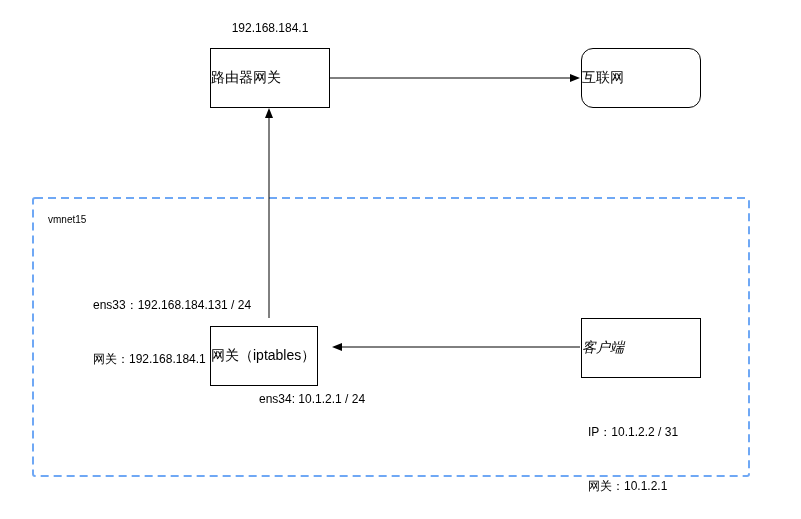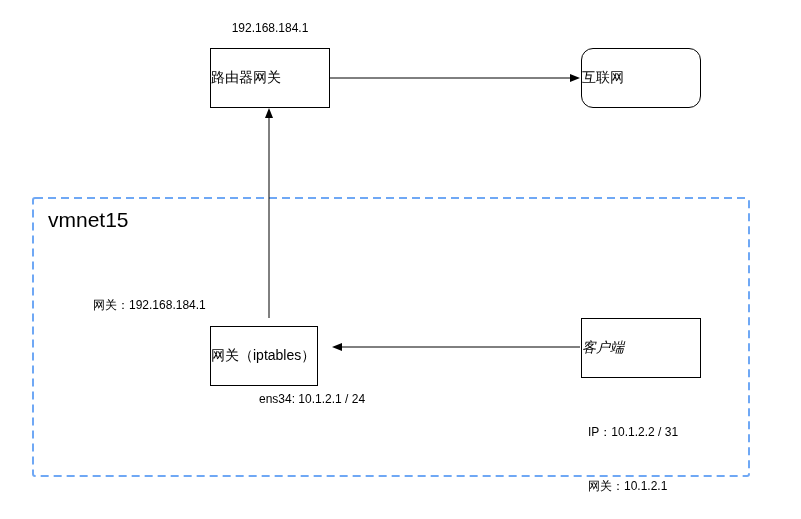--- a/index.html
+++ b/index.html
@@ -51,21 +51,21 @@
     left: 210px;
     top: 21px;
     width: 120px;
     text-align: center;
     line-height: 15px;
   }
   .vmnet-title {
     position: absolute;
     left: 48px;
     top: 210px;
-    font-size: 21px;
+    font-size: 10px;
     line-height: 20px;
   }
   .ens33-info  { left: 93px;  top: 260px; }
   .ens34-info  { left: 259px; top: 390px; }
   .client-info { left: 588px; top: 387px; }
 </style>
 </head>
 <body>
 
 <div class="canvas">
@@ -90,20 +90,21 @@
     <span>路由器网关</span>
   </div>
 
   <div class="node node-internet">
     <span>互联网</span>
   </div>
 
   <div class="vmnet-title">vmnet15</div>
 
   <div class="small-label ens33-info">
+    <div>ens33：192.168.184.131 / 24</div>
     <div>网关：192.168.184.1</div>
   </div>
 
   <div class="node node-gateway">
     <span>网关（iptables）</span>
   </div>
 
   <div class="small-label ens34-info">ens34: 10.1.2.1 / 24</div>
 
   <div class="node node-client">

